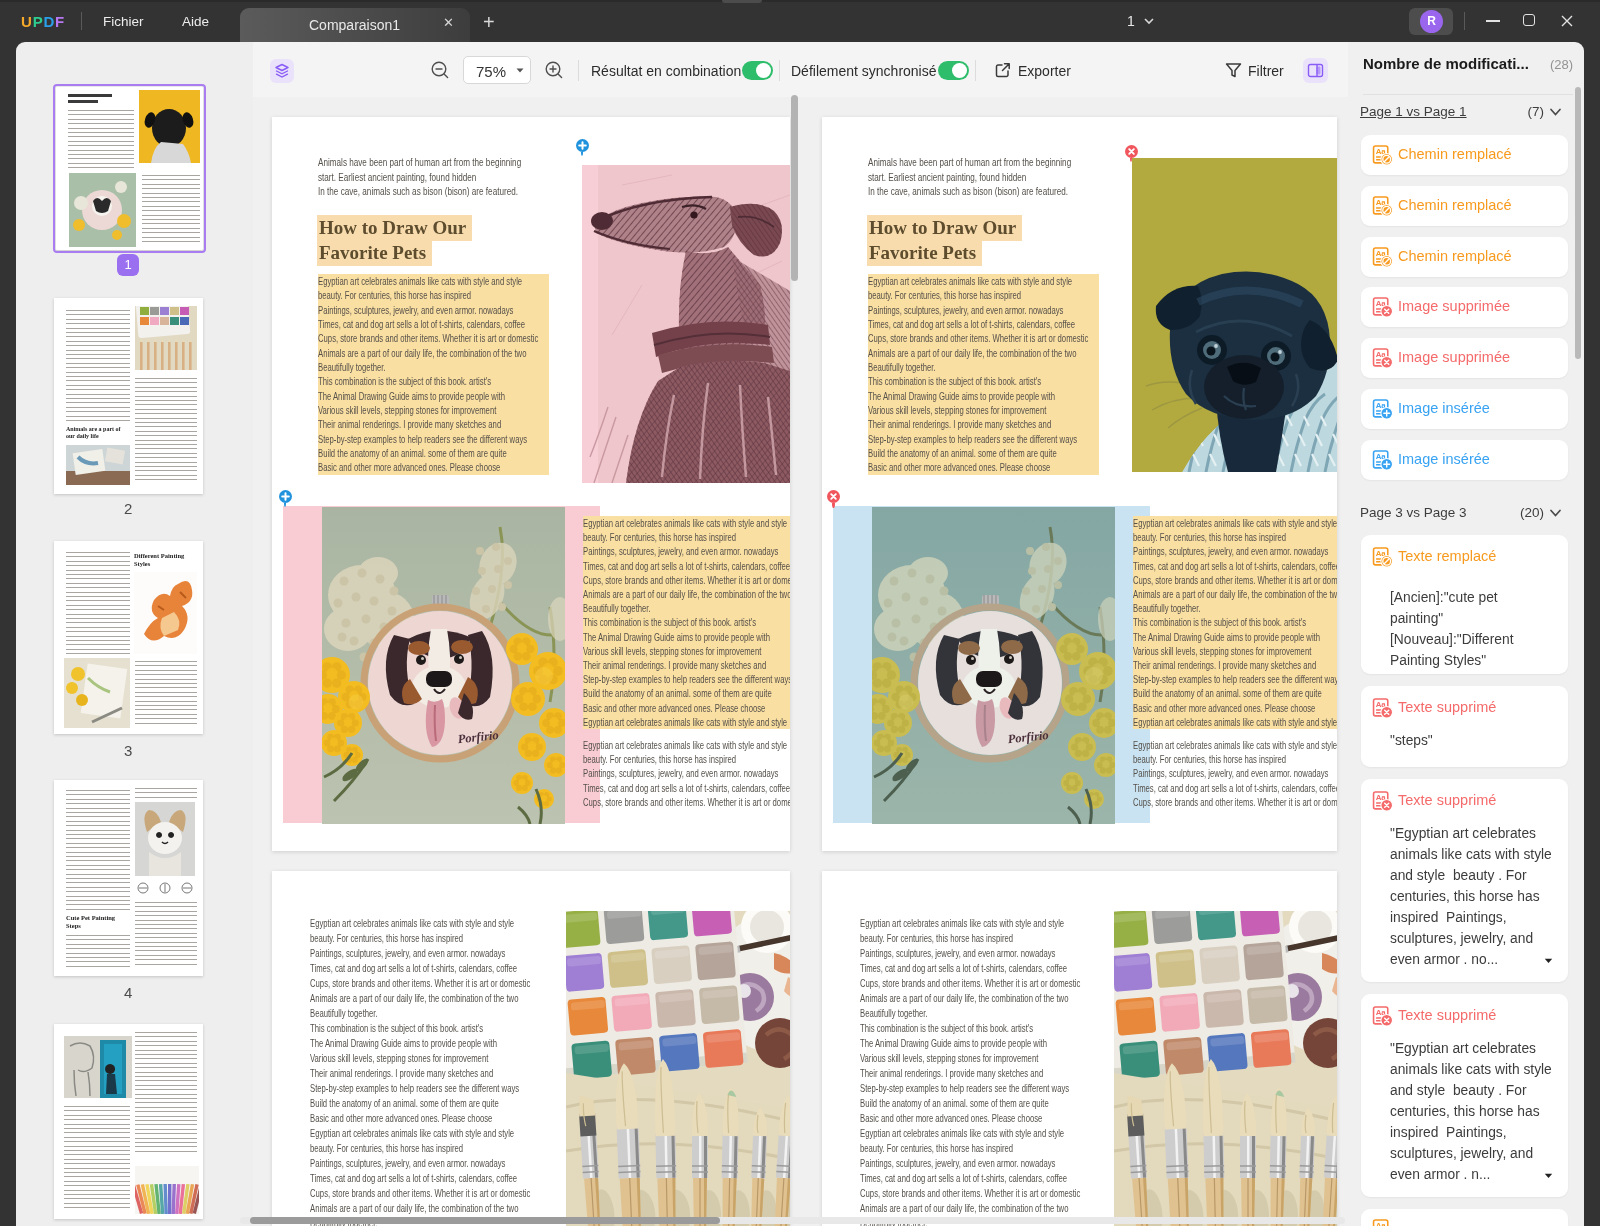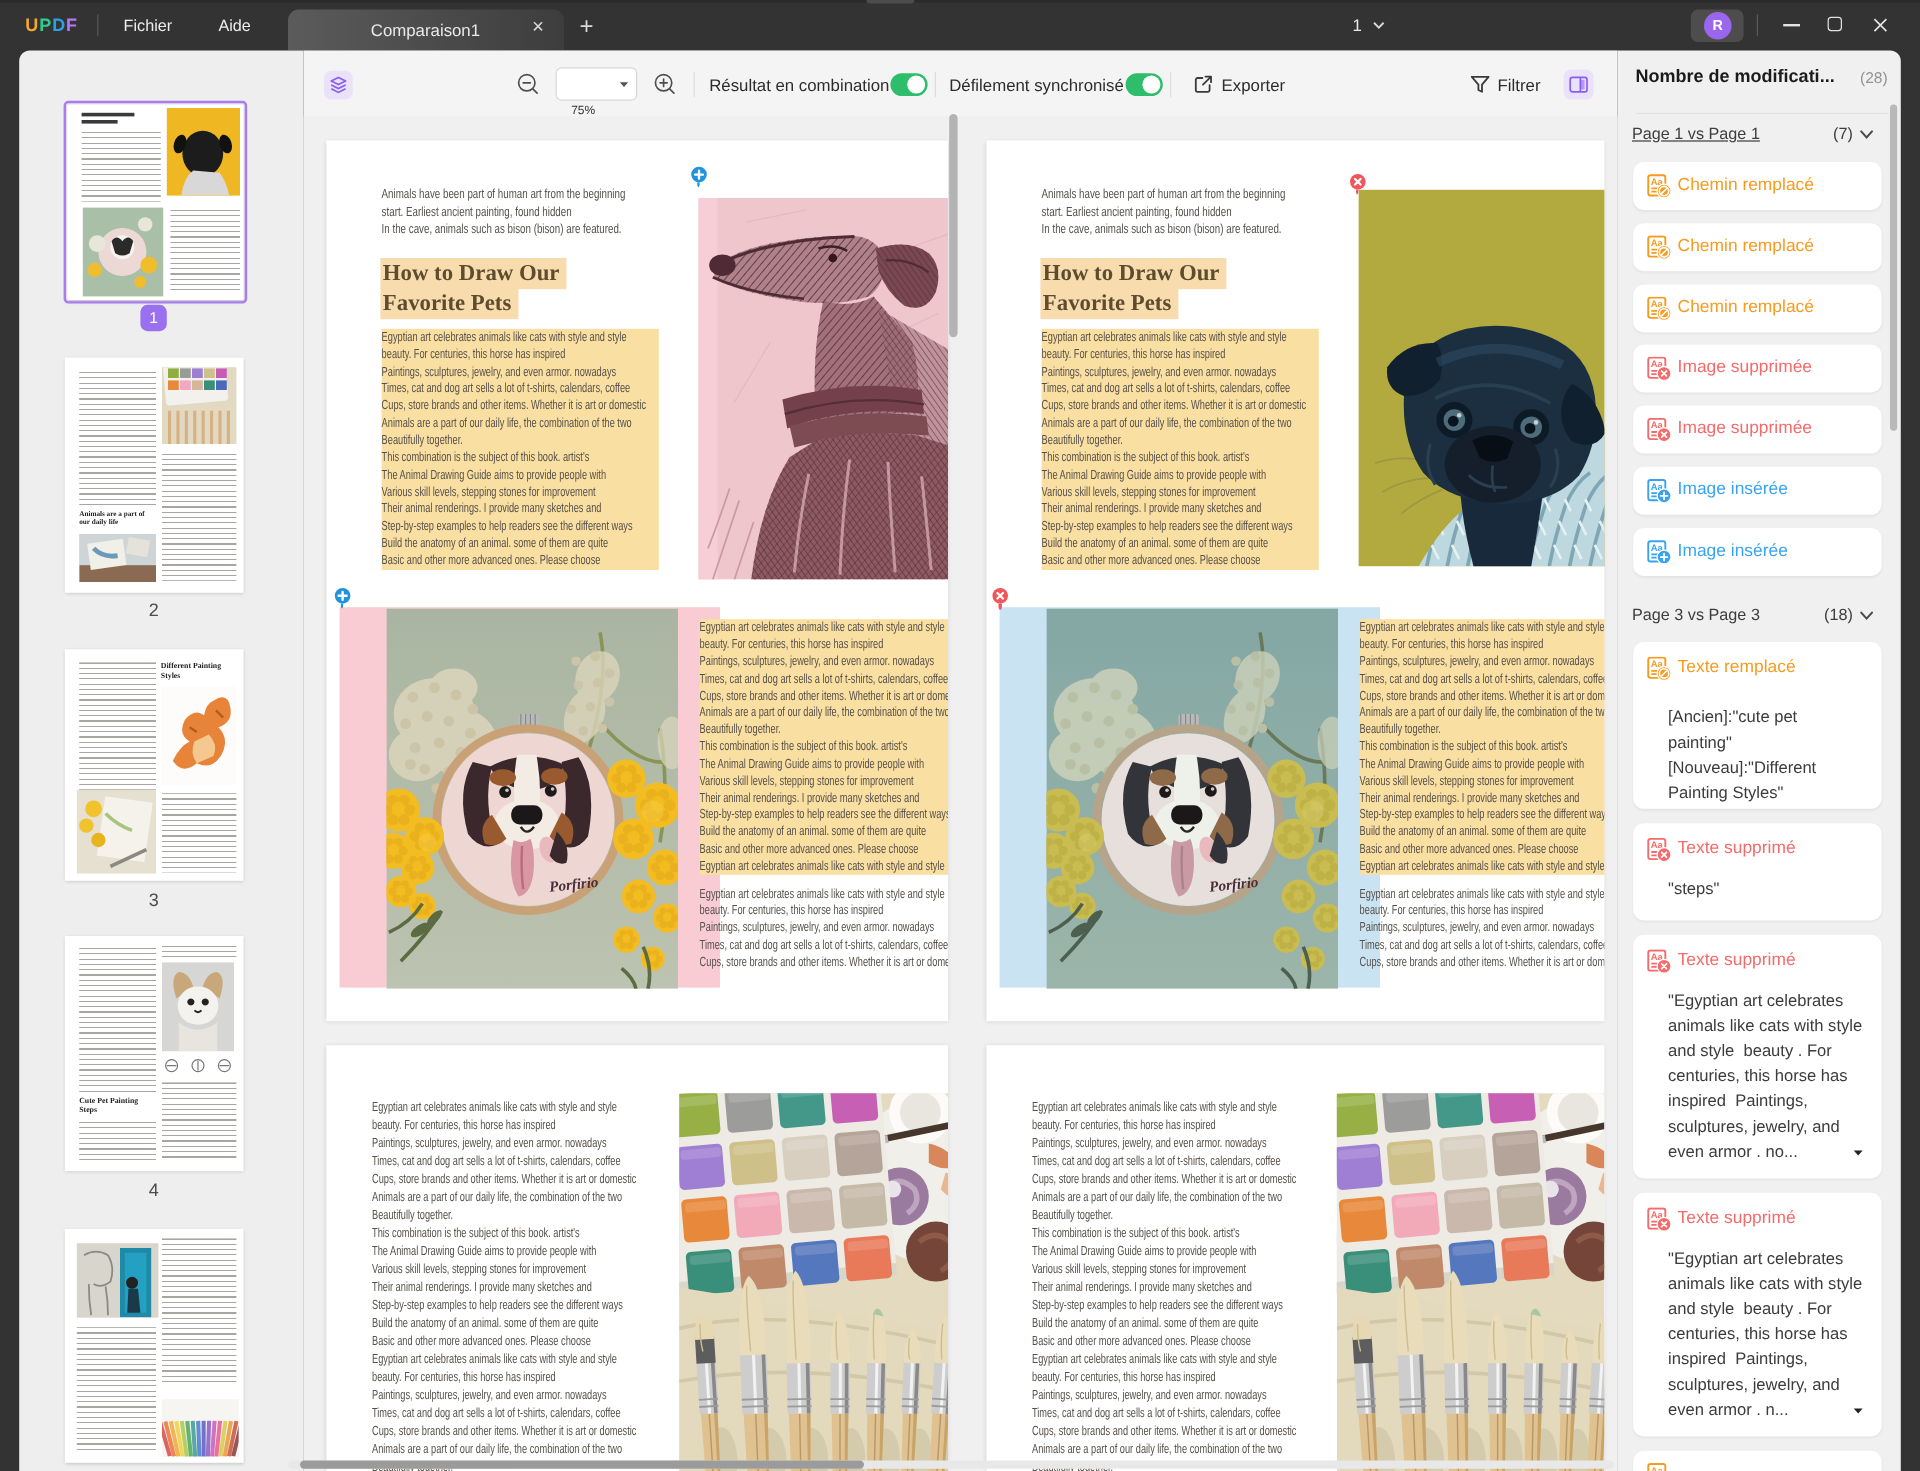--- a/index.html
+++ b/index.html
@@ -80,21 +80,21 @@
  <path d="M8 1.5 L14 4.5 L8 7.5 L2 4.5 Z" fill="none" stroke="#8a5cf6" stroke-width="1.4" stroke-linejoin="round"></path>
  <path d="M2.5 8 L8 10.8 L13.5 8" fill="none" stroke="#8a5cf6" stroke-width="1.4" stroke-linecap="round"></path>
  <path d="M2.5 11.2 L8 14 L13.5 11.2" fill="none" stroke="#8a5cf6" stroke-width="1.4" stroke-linecap="round"></path>
 </svg>
 <svg class="abs" style="left:430px;top:60px;" width="20" height="20" viewBox="0 0 20 20">
  <circle cx="9" cy="9" r="6.8" fill="none" stroke="#4f4f4f" stroke-width="1.4"></circle>
  <path d="M14 14 L17.6 17.6" stroke="#4f4f4f" stroke-width="1.4" stroke-linecap="round"></path>
  <path d="M6 9 L12 9" stroke="#4f4f4f" stroke-width="1.4" stroke-linecap="round"></path>
 </svg>
 <div class="abs" style="left:463px;top:56px;width:68px;height:28px;background:#fff;border:1px solid #d8d8d8;border-radius:5px;"></div>
-<div class="abs" style="left:476px;top:63px;font-size:10px;color:#333;margin-top:24px;">75%</div>
+<div class="abs" style="left:476px;top:63px;font-size:15px;color:#333;">75%</div>
 <svg class="abs" style="left:515px;top:67px;" width="10" height="7" viewBox="0 0 10 7">
       <path d="M1.5 1.5 L5 5.5 L8.5 1.5 Z" fill="#555"></path>
     </svg>
 <svg class="abs" style="left:544px;top:60px;" width="20" height="20" viewBox="0 0 20 20">
  <circle cx="9" cy="9" r="6.8" fill="none" stroke="#4f4f4f" stroke-width="1.4"></circle>
  <path d="M14 14 L17.6 17.6" stroke="#4f4f4f" stroke-width="1.4" stroke-linecap="round"></path>
  <path d="M6 9 L12 9 M9 6 L9 12" stroke="#4f4f4f" stroke-width="1.4" stroke-linecap="round"></path>
 </svg>
 <div class="tsep" style="left:578px;"></div>
 <div class="ttext" style="left:591px;">Résultat en combination</div>
@@ -1136,21 +1136,21 @@
       <svg class="abs" style="left:11px;top:10px;" width="21" height="20" viewBox="0 0 19 19">
         <rect x="1" y="1" width="13.5" height="16" rx="1.8" fill="none" stroke="#38a3f2" stroke-width="1.5"></rect>
         <text x="3" y="8.6" font-size="7.5" font-weight="bold" fill="#38a3f2" font-family="Liberation Sans,sans-serif">Aa</text>
         <path d="M3.4 11.4 H9 M3.4 14 H9" stroke="#38a3f2" stroke-width="1.4"></path>
         <circle cx="13.5" cy="13.5" r="5.5" fill="#38a3f2" stroke="#fff" stroke-width="1"></circle>
         <path d="M13.5 10.8 V16.2 M10.8 13.5 H16.2" stroke="#fff" stroke-width="1.4" stroke-linecap="round"></path>
       </svg>
       <div class="clabel" style="top:11px;color:#38a3f2;">Image insérée</div>
     </div>
     <div class="sect" style="left:1360px;top:505px;">Page 3 vs Page 3</div>
-    <div class="sect" style="left:1480px;width:64px;text-align:right;top:505px;">(18)</div>
+    <div class="sect" style="left:1480px;width:64px;text-align:right;top:505px;">(20)</div>
     <svg class="abs" style="left:1549px;top:509px;" width="13" height="9" viewBox="0 0 13 9">
       <path d="M2 1.5 L6.5 6.5 L11 1.5" stroke="#4a4a4a" stroke-width="1.7" fill="none" stroke-linecap="round"></path>
     </svg>
     <div class="card" style="top:535px;height:139px;">
       <svg class="abs" style="left:11px;top:12px;" width="21" height="20" viewBox="0 0 19 19">
         <rect x="1" y="1" width="13.5" height="16" rx="1.8" fill="none" stroke="#f79a1e" stroke-width="1.5"></rect>
         <text x="3" y="8.6" font-size="7.5" font-weight="bold" fill="#f79a1e" font-family="Liberation Sans,sans-serif">Aa</text>
         <path d="M3.4 11.4 H9 M3.4 14 H9" stroke="#f79a1e" stroke-width="1.4"></path>
         <circle cx="13.5" cy="13.5" r="5.5" fill="#f79a1e" stroke="#fff" stroke-width="1"></circle>
         <circle cx="13.5" cy="13.5" r="3.7" fill="none" stroke="#fff" stroke-width="1.3"></circle>

